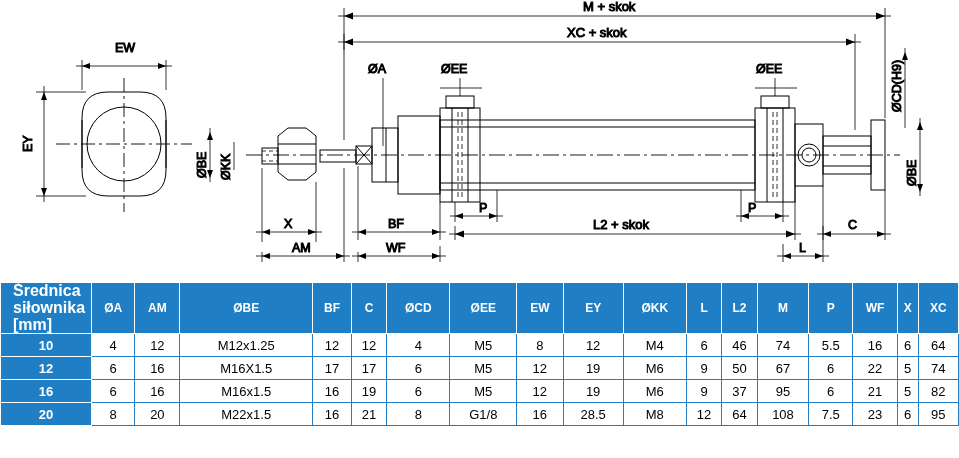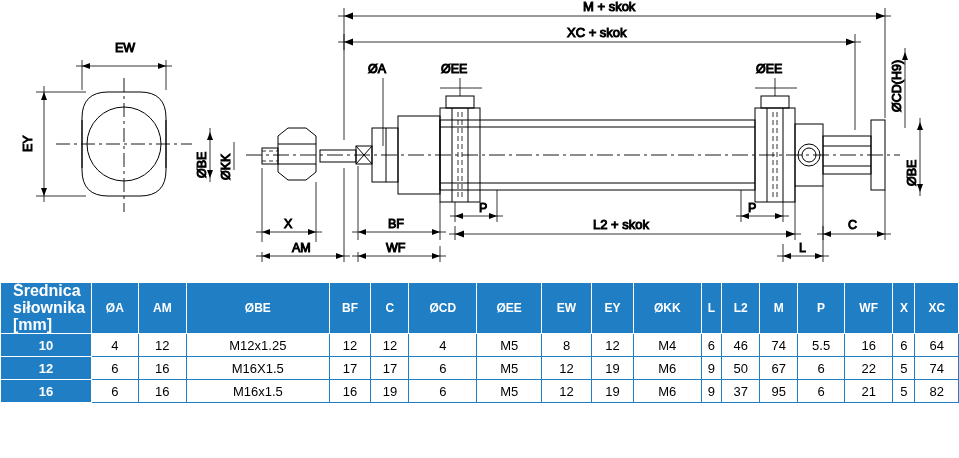--- a/index.html
+++ b/index.html
@@ -328,15 +328,35 @@
           <td>19</td>
           <td>M6</td>
           <td>9</td>
           <td>37</td>
           <td>95</td>
           <td>6</td>
           <td>21</td>
           <td>5</td>
           <td>82</td>
         </tr>
+        <tr>
+          <td class="rowhdr">20</td>
+          <td>8</td>
+          <td>20</td>
+          <td>M22x1.5</td>
+          <td>16</td>
+          <td>21</td>
+          <td>8</td>
+          <td>G1/8</td>
+          <td>16</td>
+          <td>28.5</td>
+          <td>M8</td>
+          <td>12</td>
+          <td>64</td>
+          <td>108</td>
+          <td>7.5</td>
+          <td>23</td>
+          <td>6</td>
+          <td>95</td>
+        </tr>
       </tbody>
   </table>
 </div>
 
 </body></html>

